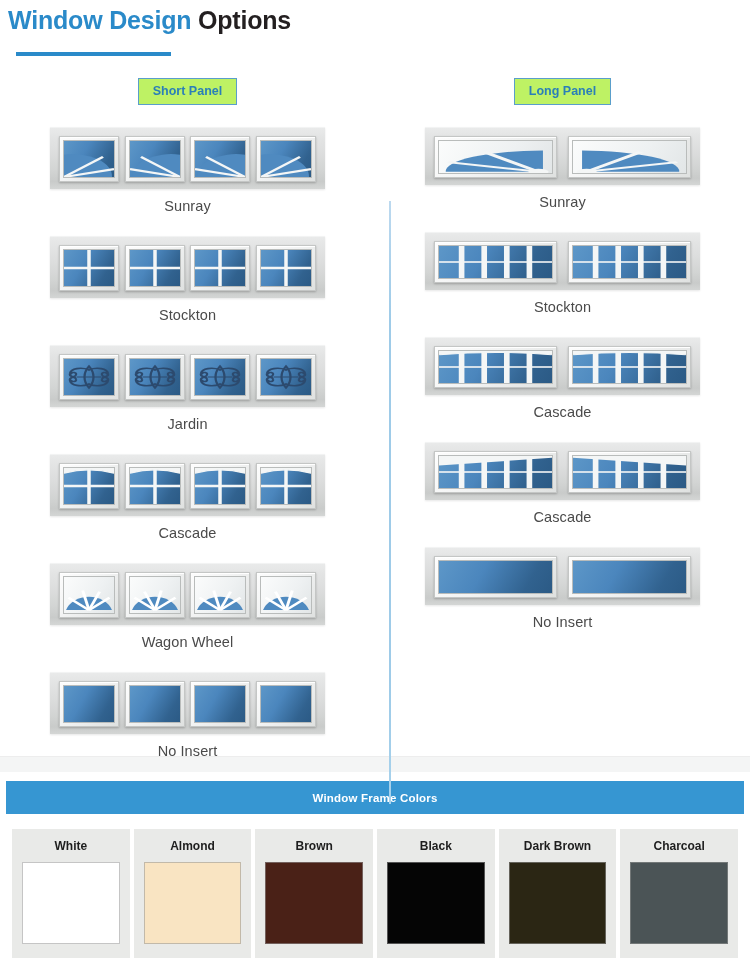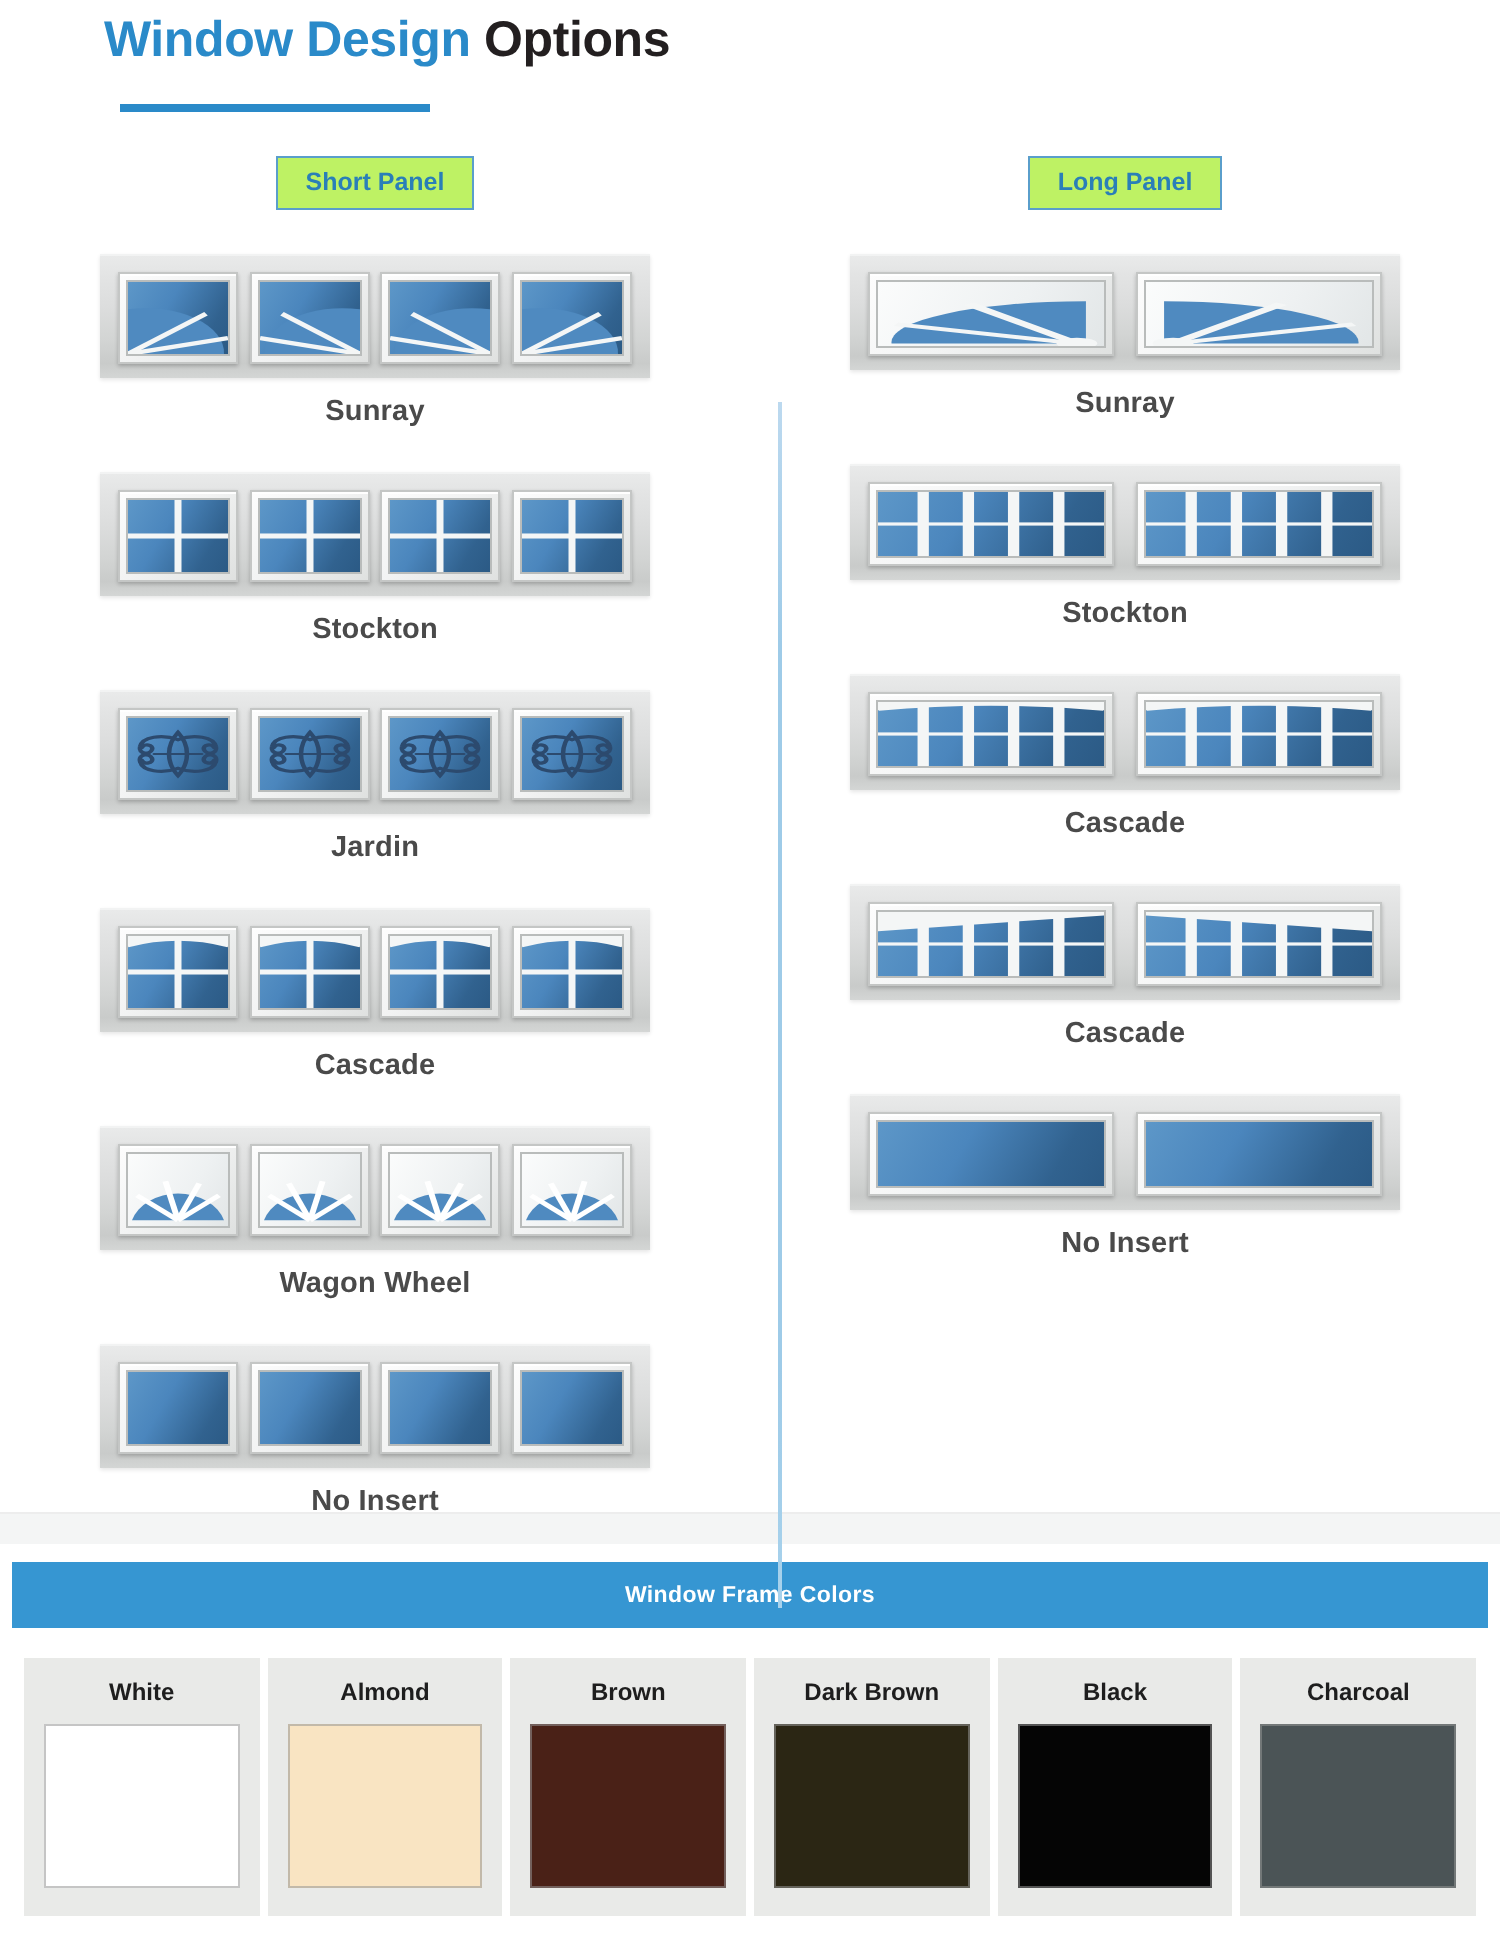--- a/index.html
+++ b/index.html
@@ -5,21 +5,21 @@
   * { box-sizing: border-box; margin: 0; padding: 0; }
   html, body {
     width: 750px; height: 980px;
     background: #ffffff;
     font-family: "Liberation Sans", sans-serif;
     overflow: hidden;
   }
   .page { position: relative; width: 750px; height: 980px; background:#fff; }
 
   
-  .header { padding: 6px 0 0 8px; margin-left: 44px; }
+  .header { padding: 6px 0 0 8px; }
   .title { font-size: 25px; font-weight: bold; letter-spacing: -0.2px; white-space: nowrap; }
   .title .t-blue { color: #2a8ac9; }
   .title .t-dark { color: #231f20; }
   .title-rule {
     margin-top: 17px; margin-left: 8px;
     width: 155px; height: 4px; background: #2a8ac9;
   }
 
   
   .board { position: relative; width: 750px; height: 700px; background:#fff; }
@@ -40,21 +40,21 @@
     font-size: 12.5px; font-weight: bold;
     padding: 5px 14px 6px 14px;
     background: #bef264;
     white-space: nowrap;
   }
 
   .design { margin-top: 22px; }
   .design:first-of-type { margin-top: 20px; }
   .design-label {
     text-align:center; font-size: 14.5px; color:#4a4a4a;
-    margin-top: 9px; letter-spacing: .1px; font-weight: bold;
+    margin-top: 9px; letter-spacing: .1px;
   }
 
   
   .strip {
     margin: 0 auto;
     background: linear-gradient(to bottom,
        #e9eaea 0%, #e3e4e4 16%, #dcdddd 42%, #d2d4d3 70%, #c9cbca 88%, #d4d6d5 100%);
     border-top: 1px solid #f2f3f3;
     display: flex; align-items: center; justify-content: space-between;
     box-shadow: 0 1px 2px rgba(0,0,0,.10);
@@ -554,26 +554,26 @@
         </div>
         <div class="swatch-cell">
           <div class="swatch-name">Almond</div>
           <div class="swatch-chip" style="background: rgb(249, 228, 194);"></div>
         </div>
         <div class="swatch-cell">
           <div class="swatch-name">Brown</div>
           <div class="swatch-chip" style="background: rgb(74, 33, 23);"></div>
         </div>
         <div class="swatch-cell">
+          <div class="swatch-name">Black</div>
+          <div class="swatch-chip" style="background: rgb(5, 5, 5);"></div>
+        </div>
+        <div class="swatch-cell">
           <div class="swatch-name">Dark Brown</div>
           <div class="swatch-chip" style="background: rgb(43, 38, 20);"></div>
-        </div>
-        <div class="swatch-cell">
-          <div class="swatch-name">Black</div>
-          <div class="swatch-chip" style="background: rgb(5, 5, 5);"></div>
         </div>
         <div class="swatch-cell">
           <div class="swatch-name">Charcoal</div>
           <div class="swatch-chip" style="background: rgb(75, 84, 86);"></div>
         </div>
       </div>
   </div>
 
 </div>
 

